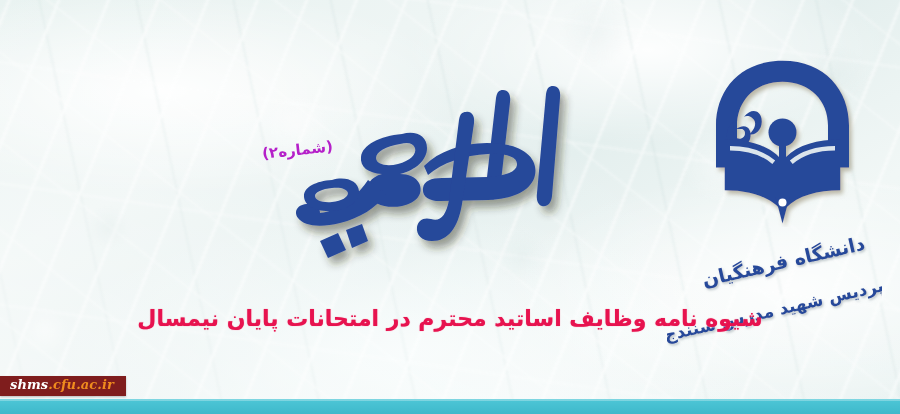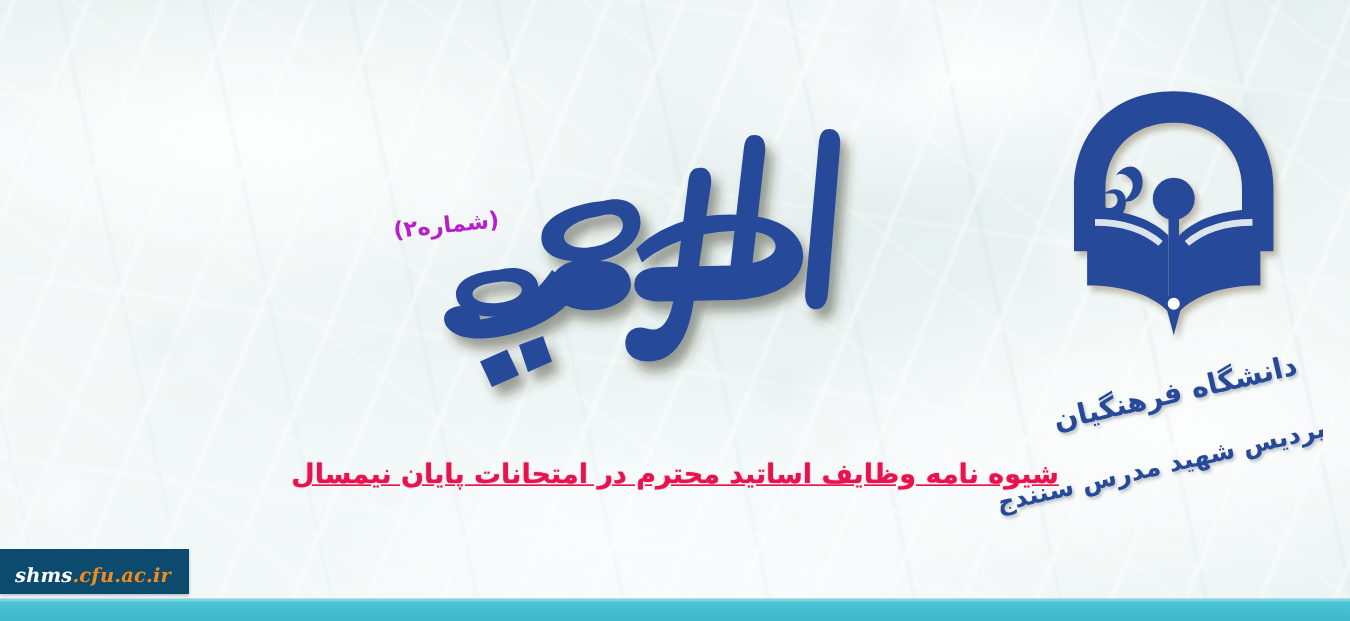--- a/index.html
+++ b/index.html
@@ -92,37 +92,36 @@
   .issue-no svg{display:block;width:100%;height:100%;}
 
   
   .subtitle{
     position:absolute;
     left:0;right:0;top:306px;
     text-align:center;
     direction:rtl;
     font-family:"DejaVu Sans","Liberation Sans",sans-serif;
     font-weight:bold;
-    font-size:18px;
+    font-size:22px;
     letter-spacing:.2px;
     color:#e7134f;
     text-shadow:
        0 0 1px rgba(231,19,79,.65),
        1px 1px 0 rgba(255,255,255,.35);
     white-space:nowrap;
     padding:0 90px;
-    text-decoration:underline;
   }
 
   
   .url-badge{
     position:absolute;
     left:0;bottom:18px;
-    background:#0c4a6e;
-    padding:12px 12px 5px 10px;
+    background:#7f1d1d;
+    padding:2px 12px 5px 10px;
     direction:ltr;
     font-family:"DejaVu Serif","Liberation Serif",serif;
     font-style:italic;
     font-weight:bold;
     font-size:13px;
     line-height:1;
     letter-spacing:.1px;
     white-space:nowrap;
     box-shadow:0 1px 2px rgba(0,0,0,.25);
   }

